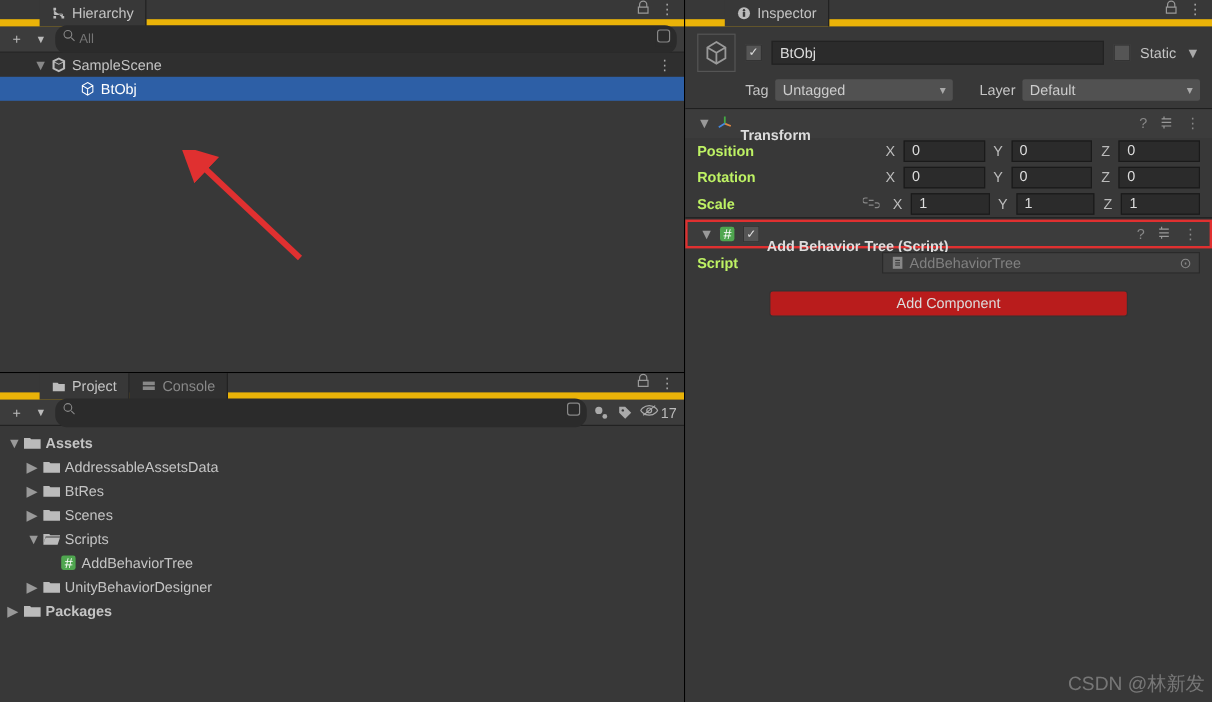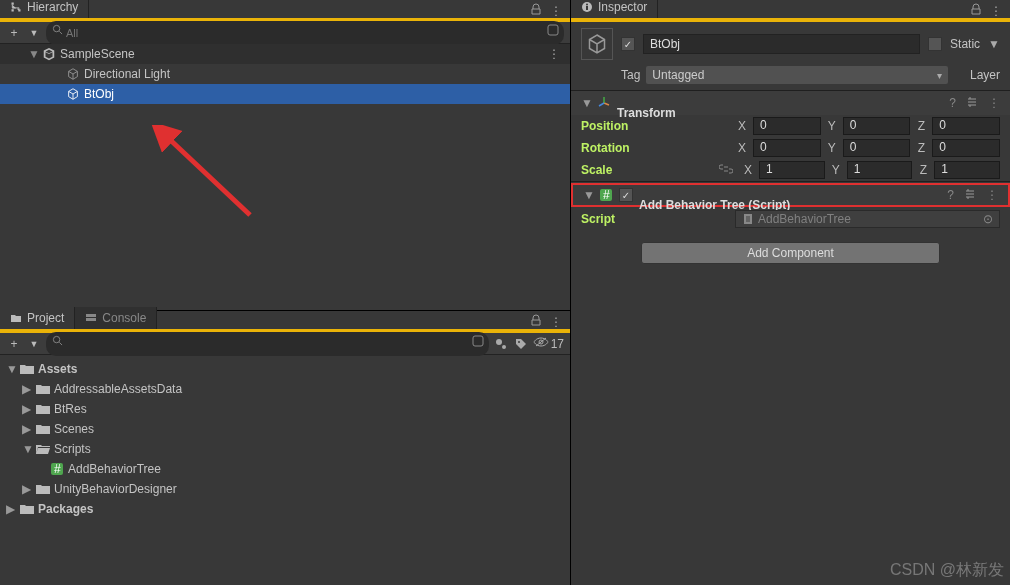--- a/index.html
+++ b/index.html
@@ -1,21 +1,21 @@
 <!DOCTYPE html>
 <html><head>
 <meta charset="utf-8">
 <style>
   * { margin: 0; padding: 0; box-sizing: border-box; font-family: Arial, sans-serif; font-size: 12px; user-select: none; }
   body { background: #383838; color: #c4c4c4; width: 1010px; height: 585px; overflow: hidden; position: relative; }
   .root { display: flex; width: 1010px; height: 585px; }
   .left-col { width: 571px; display: flex; flex-direction: column; border-right: 1px solid #000; }
   .right-col { width: 439px; display: flex; flex-direction: column; }
   
-  .panel-tabs { height: 22px; background: #383838; display: flex; align-items: flex-end; border-bottom: 4px solid #eab308; position: relative; }
+  .panel-tabs { height: 22px; background: #383838; display: flex; align-items: flex-start; border-bottom: 6px solid #eab308; position: relative; padding-left: 33px; }
   .tab { background: #383838; color: #c4c4c4; padding: 0 10px; display: flex; align-items: center; gap: 5px; border-right: 1px solid #222; height: 22px; }
   .tab.inactive { background: #303030; color: #888; }
   .tab svg { width: 12px; height: 12px; }
   .panel-menu { margin-left: auto; display: flex; align-items: center; gap: 8px; padding-right: 8px; color: #aaa; }
   .panel-menu span { cursor: pointer; }
   
   .toolbar { height: 22px; background: #3c3c3c; display: flex; align-items: center; gap: 4px; padding: 0 6px; border-bottom: 1px solid #222; }
   .tb-btn { width: 16px; height: 16px; display: flex; align-items: center; justify-content: center; color: #bbb; }
   .search { flex: 1; position: relative; display: flex; align-items: center; }
   .search input { width: 100%; height: 18px; background: #2b2b2b; border: none; border-radius: 10px; color: #bbb; padding: 12px 20px; outline: none; font-size: 11px; }
@@ -53,21 +53,21 @@
   .comp-title { font-weight:bold; color:#ddd;margin-top:19px; }
   .comp-icons { margin-left:auto; display:flex; gap:10px; color:#888; }
   .field-row { display:flex; align-items:center; height:22px; padding:0 10px; gap:4px; }
   .field-label { width:150px; color:#bef264;font-weight:bold; }
   .axis-label { width:14px; text-align:center; color:#bbb; }
   .num-input { flex:1; height:18px; background:#2b2b2b; border:1px solid #1a1a1a; color:#ddd; padding:0 6px; }
   .link-icon { color:#888; margin-right:4px; }
   .script-field { flex:1; height:18px; background:#3f3f3f; border:1px solid #2a2a2a; color:#808080; padding:0 6px; display:flex; align-items:center; gap:4px; position:relative; }
   .script-field .circ { position:absolute; right:6px; color:#888; }
   .add-comp-wrap { padding:12px 70px; }
-  .add-comp { width:100%; height:22px; background:#737373; color:#ddd; border:1px solid #333; border-radius:3px; }
+  .add-comp { width:100%; height:22px; background:#b91c1c; color:#ddd; border:1px solid #333; border-radius:3px; }
   .watermark { position:absolute; right:6px; bottom:4px; color:#aaa; font-size:16px; opacity:.55; white-space:nowrap; }
   .chk { width:14px; height:14px; background:#555; border:1px solid #333; display:inline-flex; align-items:center; justify-content:center; color:#ddd; font-size:10px; }
   .fold-tri { color:#999; width:10px; display:inline-block; }
 </style>
 </head>
 <body>
 
 <div class="root">
 
   <div class="left-col">
@@ -110,26 +110,20 @@
     <div class="tree">
       <div class="row header">
         <span class="fold">▼</span>
         <svg class="unity-ico" viewBox="0 0 16 16">
             <path fill="#bbb" d="M8 1l6 3v8l-6 3-6-3V4z"></path>
             <path fill="#383838" d="M8 3l4 2-4 2-4-2zM8 8v5l-4-2V6zM8 8l4-2v5l-4 2z"></path>
           </svg>
         <span>SampleScene</span>
         <span class="kebab">⋮</span>
       </div>
-      <div class="row indent2">
-        <svg class="unity-ico" viewBox="0 0 16 16">
-            <path fill="none" stroke="#999" d="M8 2l5 3v6l-5 3-5-3V5zM3 5l5 3 5-3M8 8v6"></path>
-          </svg>
-        <span>Directional Light</span>
-      </div>
       <div class="row indent2 selected">
         <svg class="unity-ico" viewBox="0 0 16 16">
             <path fill="none" stroke="#fff" d="M8 2l5 3v6l-5 3-5-3V5zM3 5l5 3 5-3M8 8v6"></path>
           </svg>
         <span>BtObj</span>
       </div>
       <svg class="arrow" width="120" height="100">
         <defs>
             <marker id="ah" markerWidth="10" markerHeight="10" refX="2" refY="3" orient="auto">
               <path d="M0 0L6 3L0 6z" fill="#e03030"></path>
@@ -298,20 +292,23 @@
         <span>Static</span>
         <span style="color:#aaa;">▼</span>
       </div>
       <div class="go-sub">
         <span>Tag</span>
         <div class="dd">
           <span>Untagged</span>
         </div>
         <span style="width:10px;"></span>
         <span>Layer</span>
+        <div class="dd">
+          <span>Default</span>
+        </div>
       </div>
 
       <div class="comp">
         <div class="comp-header">
           <span class="fold-tri">▼</span>
           <svg width="14" height="14" viewBox="0 0 14 14">
             <path stroke="#d84" stroke-width="1.5" d="M7 7L12 9"></path>
               <path stroke="#4a4" stroke-width="1.5" d="M7 7L7 1"></path>
               <path stroke="#48d" stroke-width="1.5" d="M7 7L2 10"></path>
           </svg>

